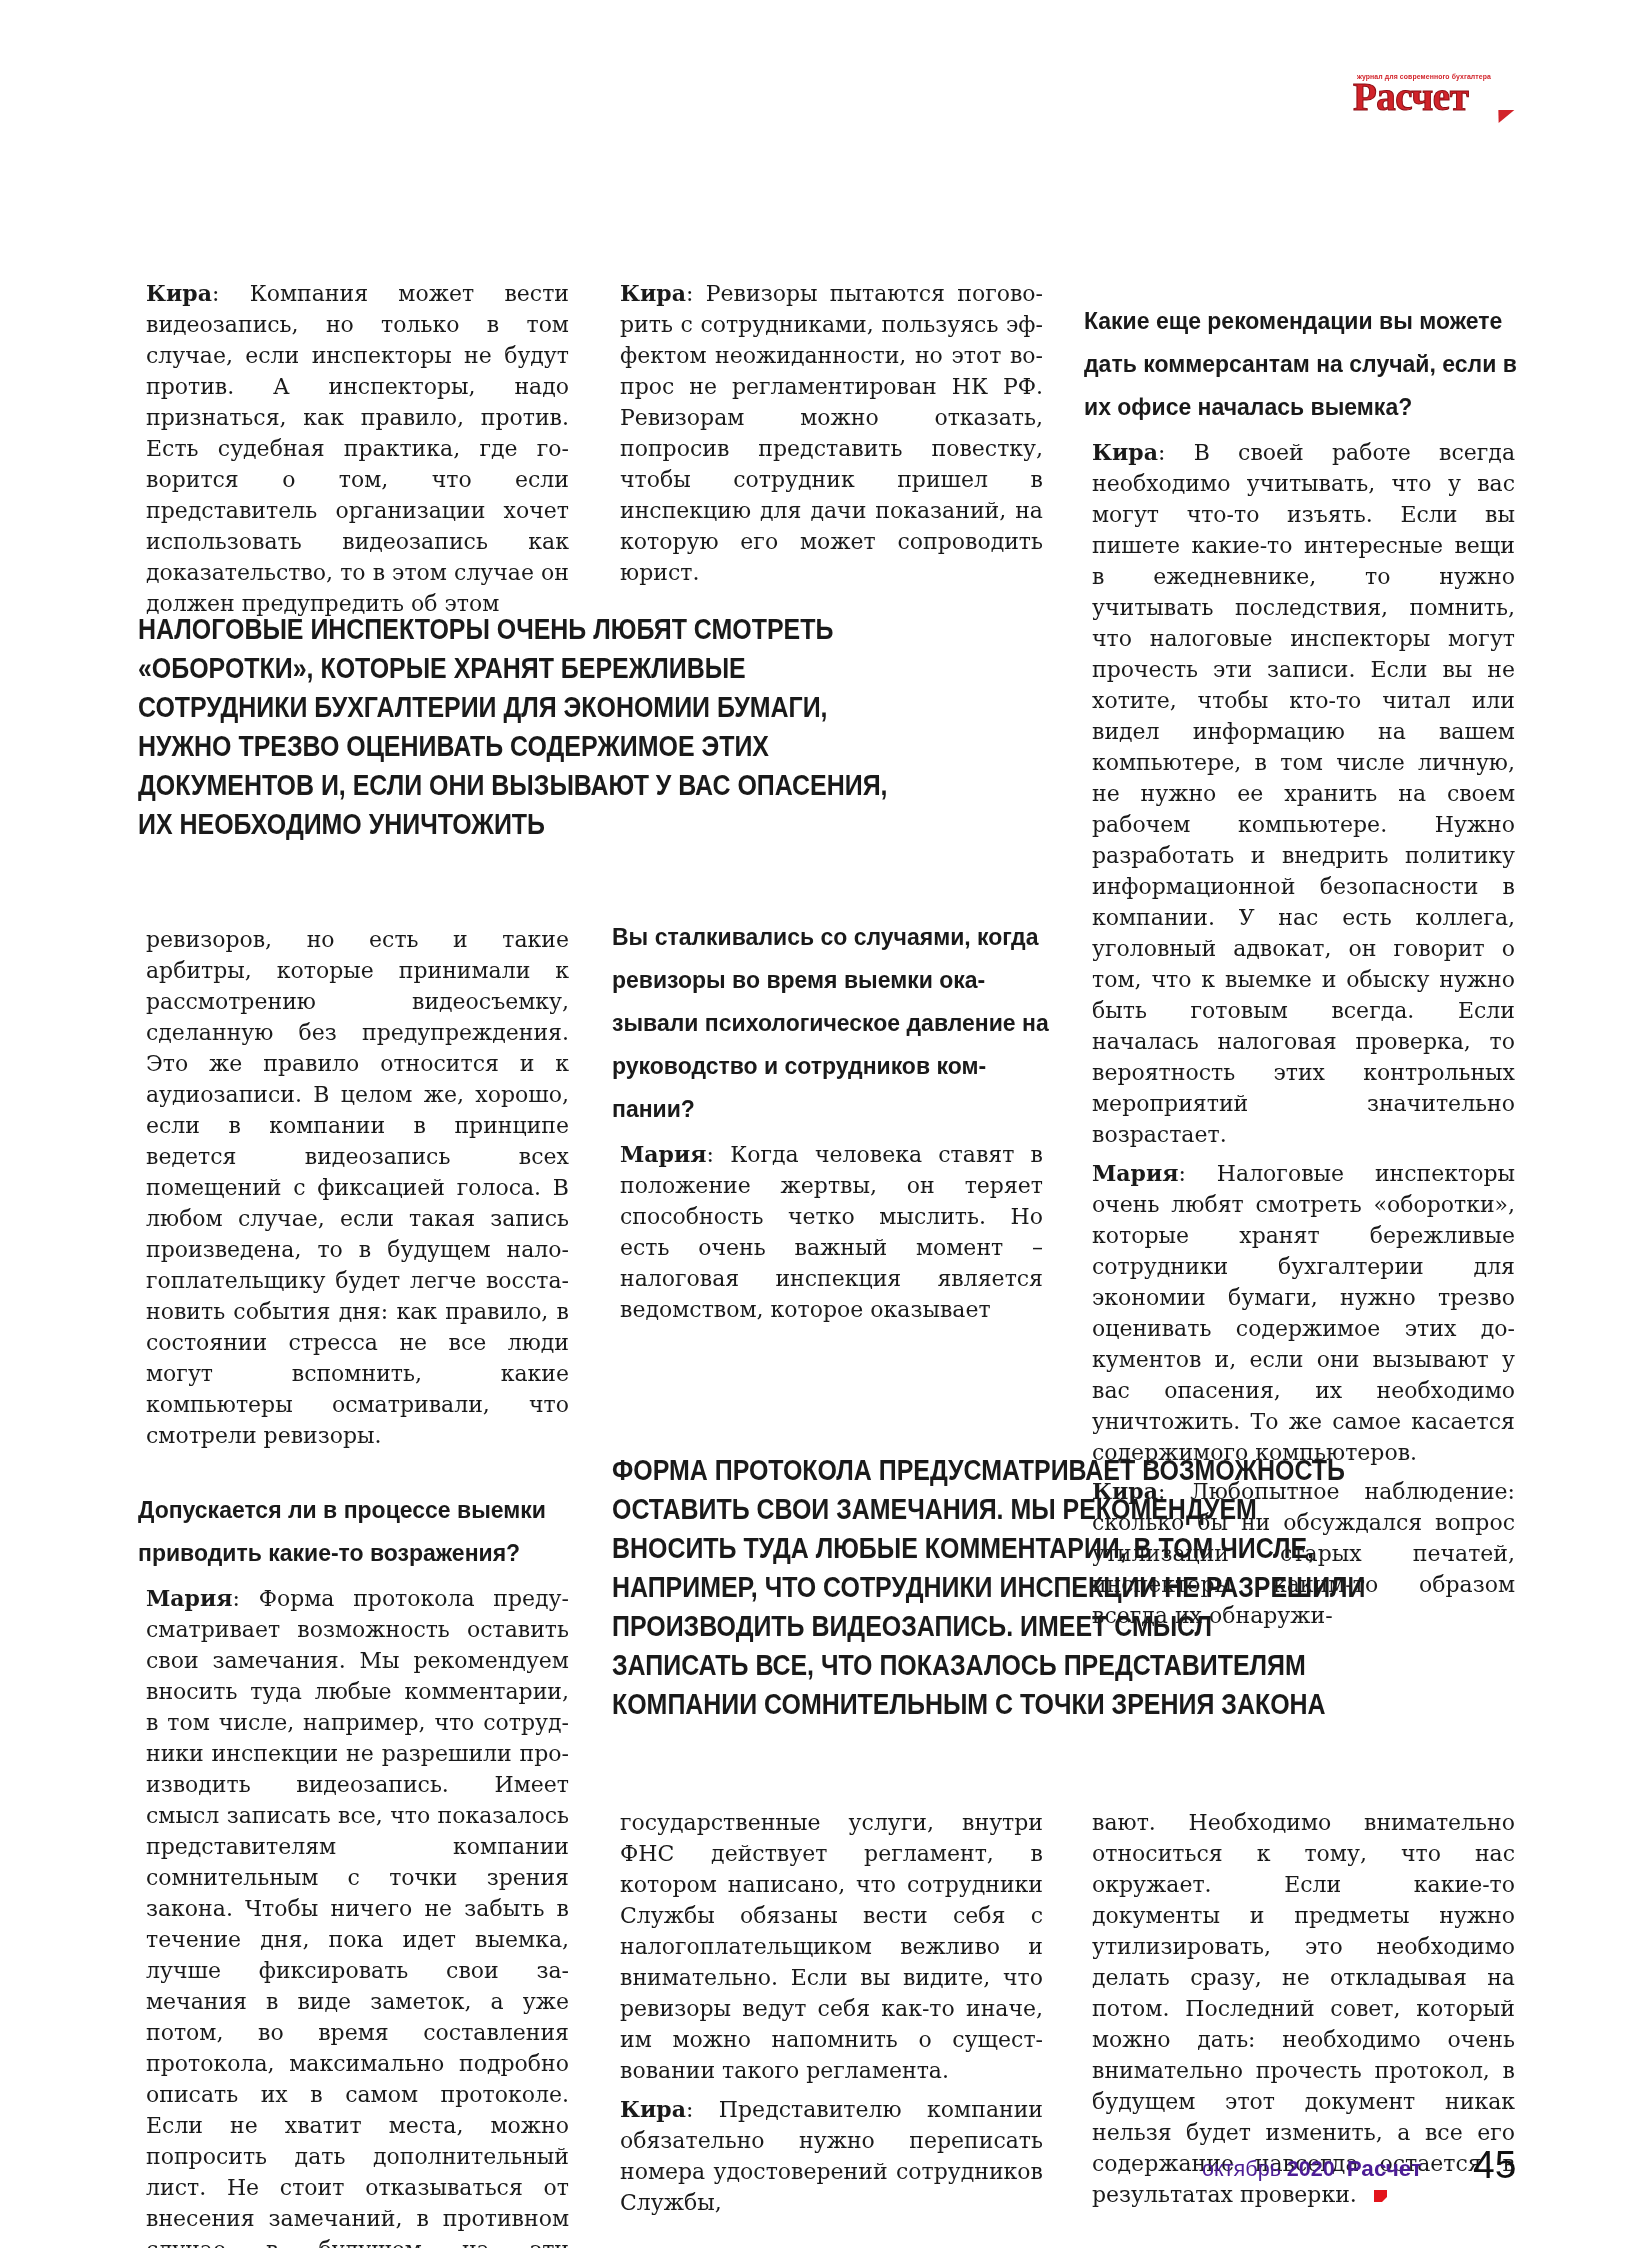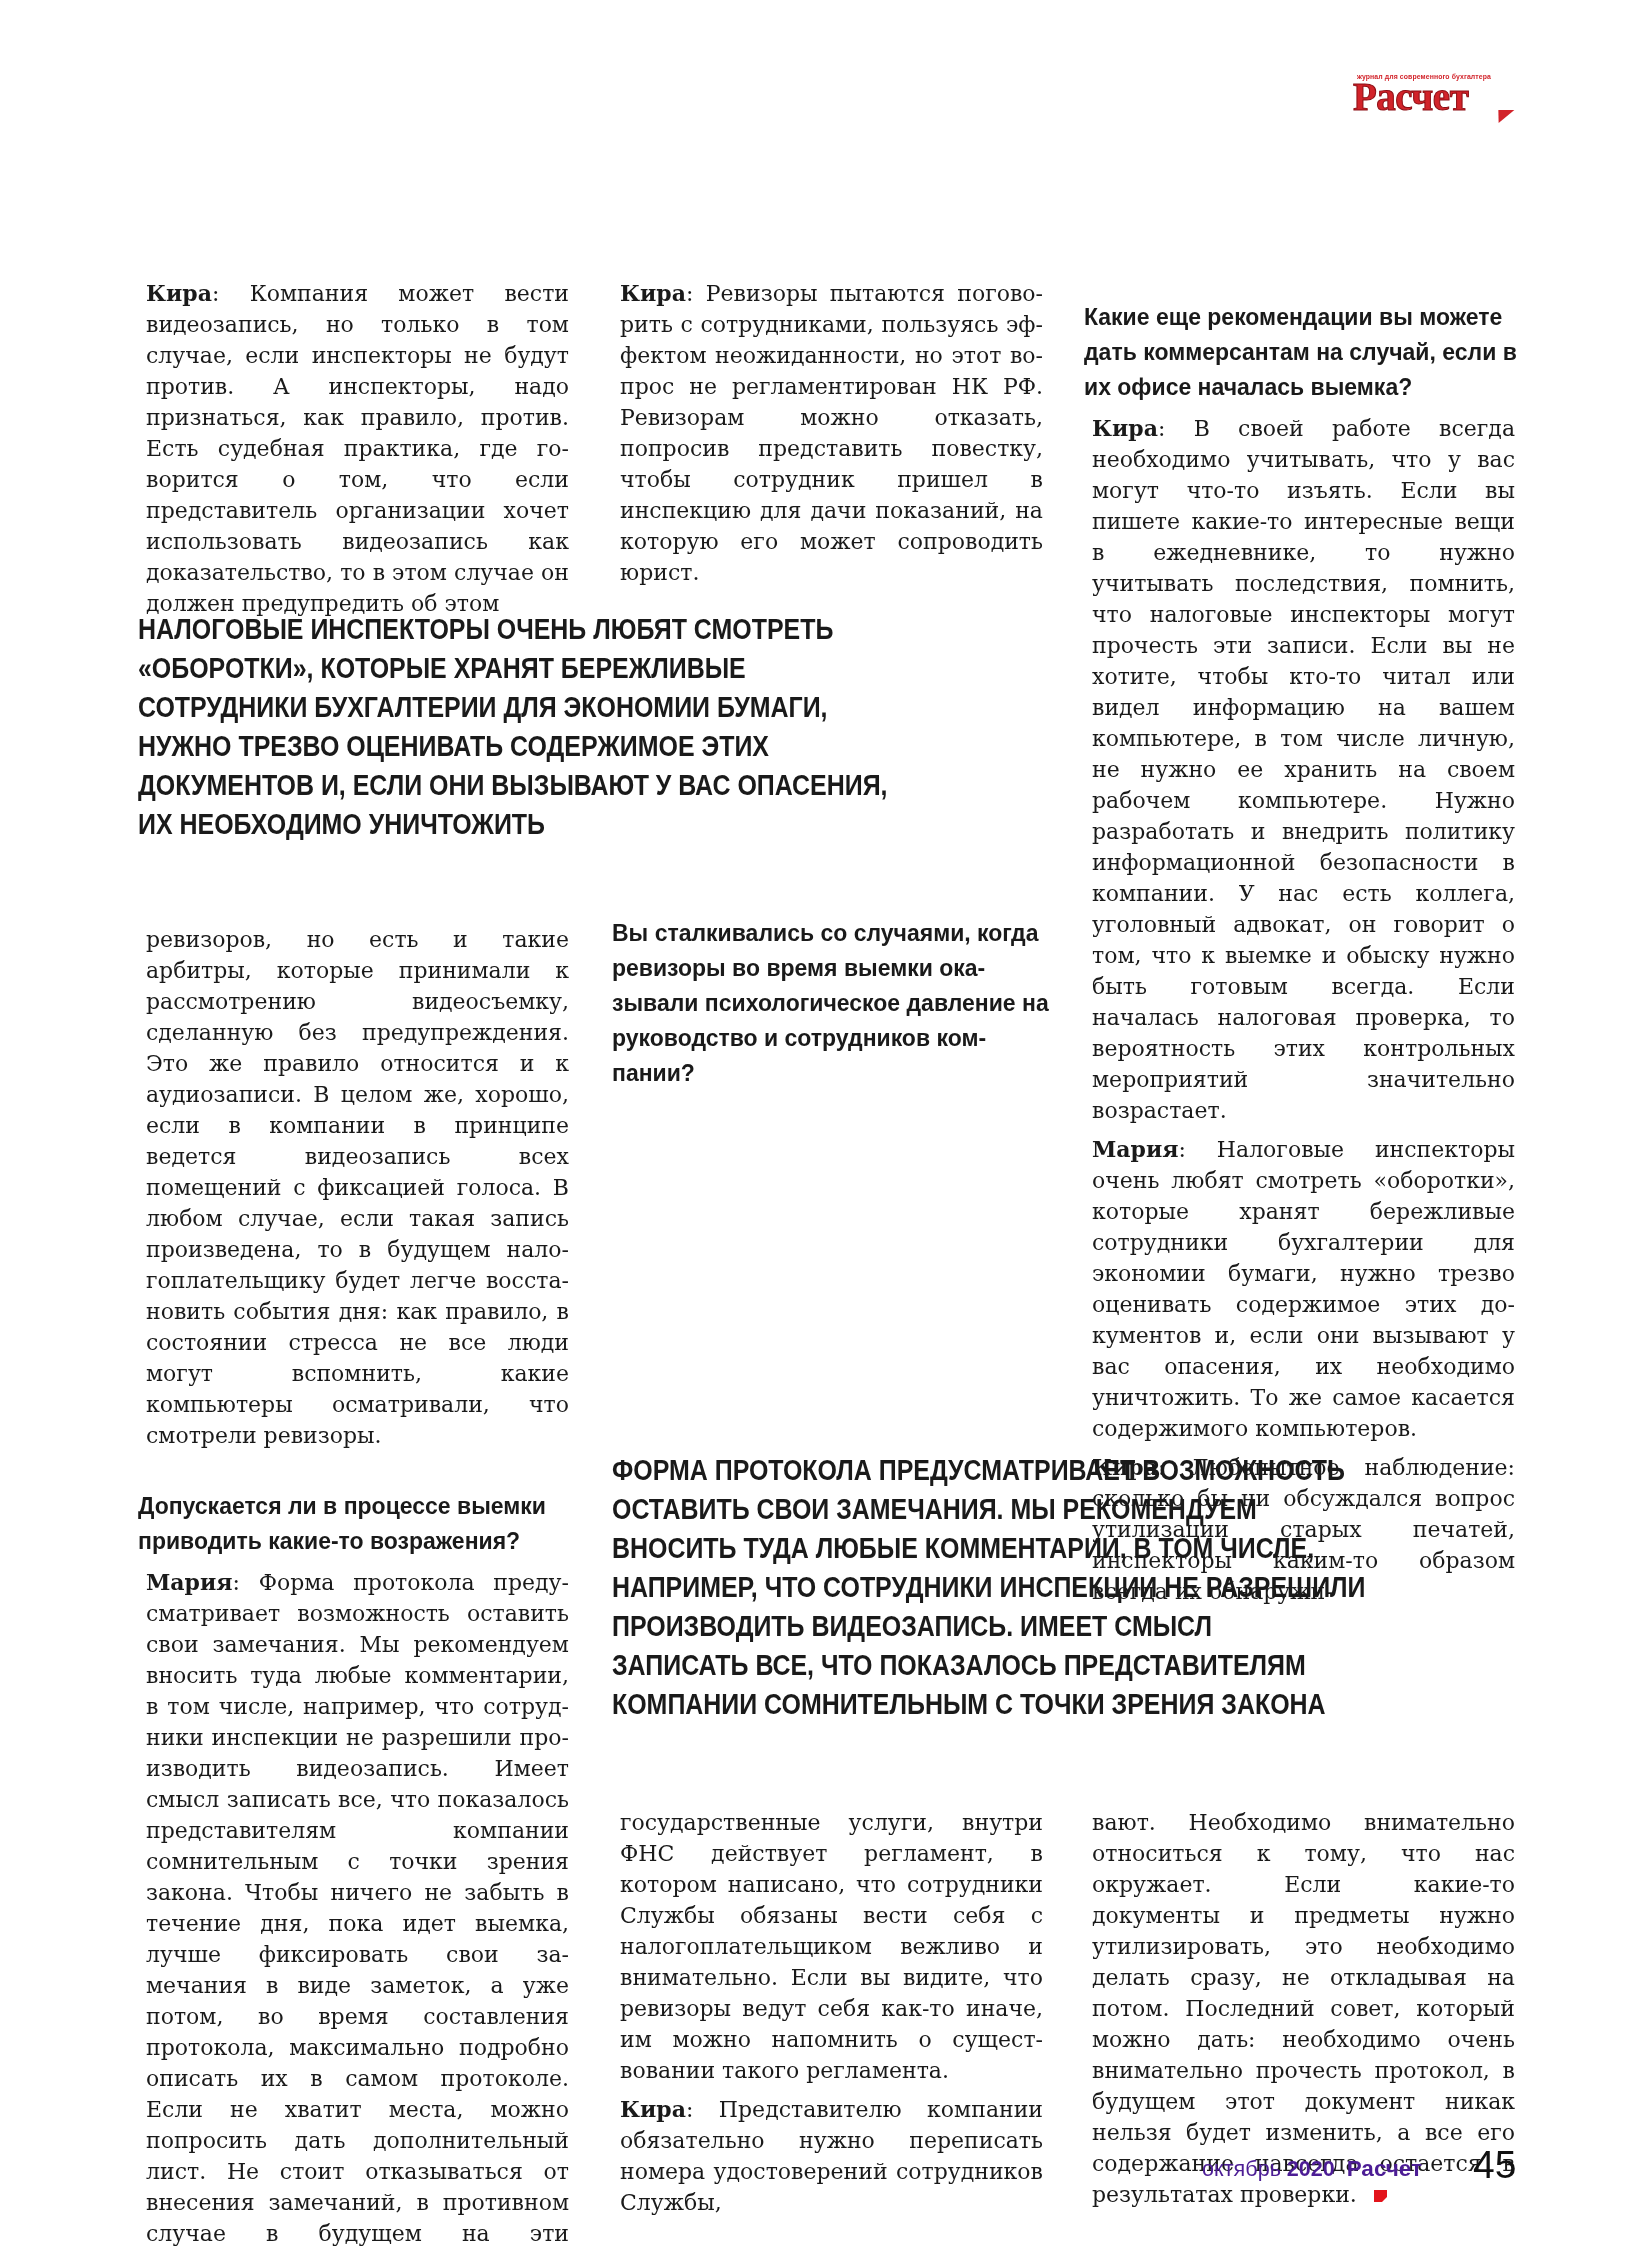--- a/index.html
+++ b/index.html
@@ -5,21 +5,21 @@
   html, body { margin: 0; padding: 0; background: #ffffff; }
   body { width: 1647px; height: 2248px; position: relative; overflow: hidden; color: #1a1a1a; }
   .logo { position: absolute; left: 1353px; top: 65px; width: 176px; height: 69px; }
   .logo .tagline { position: absolute; left: 3.9px; top: 7.8px; font-family: "Liberation Sans", sans-serif; font-weight: 700; font-size: 6.9px; color: #d2232a; white-space: nowrap; letter-spacing: 0.1px; }
   .logo .wordmark { position: absolute; left: 0; top: 11.8px; font-family: "Liberation Serif", serif; font-weight: 700; font-size: 39px; color: #d2232a; letter-spacing: -0.5px; -webkit-text-stroke: 1px #8a0c12; line-height: 1; }
   .logo .tick { position: absolute; left: 143px; top: 45px; width: 0; height: 0; border-left: 5.9px solid transparent; border-right: 11.8px solid transparent; border-top: 13.7px solid #d2232a; transform: skewX(-20deg); }
 
   .col { position: absolute; font-family: "DejaVu Serif", serif; font-size: 22px; line-height: 31px; text-align: justify; hyphens: manual; }
   .col p { margin: 8px; }
   .col .sp { font-weight: 700; }
-  .col .q { font-family: "Liberation Sans", sans-serif; font-weight: 700; font-size: 23px; line-height: 35px; text-align: left; margin: 0; }
+  .col .q { font-family: "Liberation Sans", sans-serif; font-weight: 700; font-size: 23px; line-height: 43px; text-align: left; margin: 0; }
   .col .gap { height: 30px; }
 
   .pull { position: absolute; font-family: "Liberation Sans", sans-serif; font-weight: 700; font-size: 29px; line-height: 39px; text-transform: uppercase; transform: scaleX(0.86); transform-origin: left top; white-space: nowrap; color: #1a1a1a; }
 
   .footer { position: absolute; left: 1202px; top: 2156px; font-family: "Liberation Sans", sans-serif; font-size: 21.6px; color: #4c1d95; white-space: nowrap; }
   .footer .month { font-weight: 400; }
   .footer .year { font-weight: 700; margin-left: 5.9px; }
   .footer .mag { font-weight: 700; margin-left: 11.8px; font-size: 22.5px; }
   .pagenum { position: absolute; left: 1473px; top: 2143px; font-family: "Liberation Sans", sans-serif; font-weight: 400; font-size: 39px; color: #111; }
 
@@ -64,20 +64,21 @@
   <p>ревизоров, но есть и такие арбитры, ко­торые принимали к рассмотрению ви­деосъемку, сделанную без предупре­ждения. Это же правило относится и к аудиозаписи. В целом же, хорошо, если в компании в принципе ведется видеозапись всех помещений с фикса­цией голоса. В любом случае, если такая запись произведена, то в будущем нало­гоплательщику будет легче восста­новить события дня: как правило, в со­стоянии стресса не все люди могут вспомнить, какие компьютеры осма­тривали, что смотрели ревизоры.</p>
   <div class="gap"></div>
   <p class="q">Допускается ли в процессе выемки приводить какие-то возражения?</p>
   <p><span class="sp">Мария</span><span>: Форма протокола преду­сматривает возможность оставить свои замечания. Мы рекомендуем вносить туда любые комментарии, в том числе, например, что сотруд­ники инспекции не разрешили про­изводить видеозапись. Имеет смысл записать все, что показалось предста­вителям компании сомнительным с точки зрения закона. Чтобы ничего не забыть в течение дня, пока идет выемка, лучше фиксировать свои за­мечания в виде заметок, а уже потом, во время составления протокола, максимально подробно описать их в самом протоколе. Если не хватит места, можно попросить дать допол­нительный лист. Не стоит отказы­ваться от внесения замечаний, в про­тивном случае в будущем на эти нарушения нельзя будет сослаться.</span></p>
   <div class="gap"></div>
   <p class="q">Во время выемки инспекторы мо­гут допрашивать сотрудников ком­пании?</p>
 </div>
 
 <div class="col" style="left:612px; top:916px; width:439px;">
   <p class="q">Вы сталкивались со случаями, ког­да ревизоры во время выемки ока­зывали психологическое давление на руководство и сотрудников ком­пании?</p>
+  <p><span class="sp">Мария</span><span>: Когда человека ставят в поло­жение жертвы, он теряет способность четко мыслить. Но есть очень важный момент – налоговая инспекция явля­ется ведомством, которое оказывает</span></p>
 </div>
 
 <div class="pull" style="left:612px; top:1451px;">
   <div>ФОРМА ПРОТОКОЛА ПРЕДУСМАТРИВАЕТ ВОЗМОЖНОСТЬ</div>
   <div>ОСТАВИТЬ СВОИ ЗАМЕЧАНИЯ. МЫ РЕКОМЕНДУЕМ</div>
   <div>ВНОСИТЬ ТУДА ЛЮБЫЕ КОММЕНТАРИИ, В ТОМ ЧИСЛЕ,</div>
   <div>НАПРИМЕР, ЧТО СОТРУДНИКИ ИНСПЕКЦИИ НЕ РАЗРЕШИЛИ</div>
   <div>ПРОИЗВОДИТЬ ВИДЕОЗАПИСЬ. ИМЕЕТ СМЫСЛ</div>
   <div>ЗАПИСАТЬ ВСЕ, ЧТО ПОКАЗАЛОСЬ ПРЕДСТАВИТЕЛЯМ</div>
   <div>КОМПАНИИ СОМНИТЕЛЬНЫМ С ТОЧКИ ЗРЕНИЯ ЗАКОНА</div>

